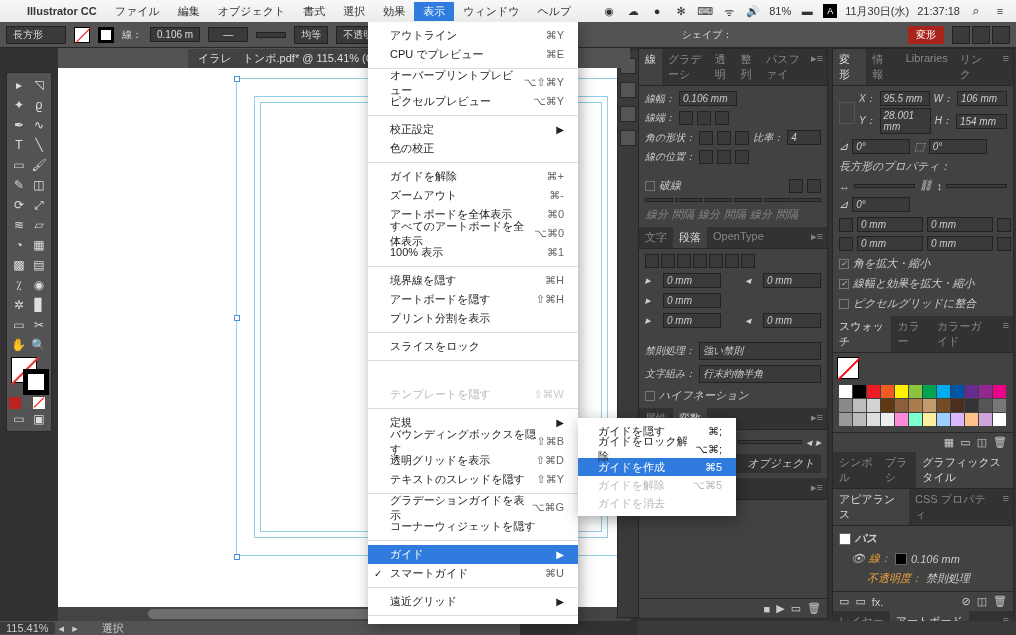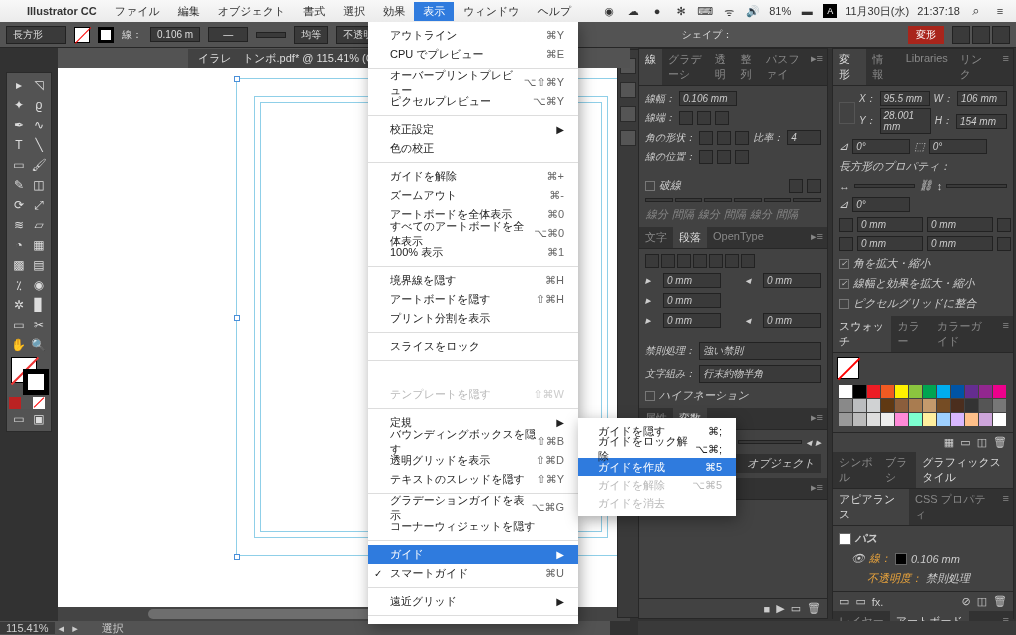--- a/index.html
+++ b/index.html
@@ -70,21 +70,21 @@
 .prow .inp.sm { width:58px; flex:none; }
 .prow .ic { width:14px; height:14px; background:#3a3a3a; border:1px solid #222; }
 .prow .ic2 { width:14px; height:14px; }
 .cornergrid { display:grid; grid-template-columns:1fr 1fr; gap:4px; }
 .cornergrid .inp { width:66px; }
 .swatchgrid { display:flex; flex-wrap:wrap; gap:1px; padding:2px; }
 .sw { width:13px; height:13px; }
 .chk { display:flex; align-items:center; gap:4px; font-size:10px; }
 .chk .box { width:10px; height:10px; border:1px solid #777; display:flex; align-items:center; justify-content:center; font-size:8px; }
 
-.statusbar { position:absolute; bottom:0; left:0; width:610px; height:14px; background:#535353; display:flex; align-items:center; font-size:10px; color:#ccc; z-index:3; }
+.statusbar { position:absolute; bottom:0; left:0; width:520px; height:14px; background:#535353; display:flex; align-items:center; font-size:10px; color:#ccc; z-index:3; }
 .scrollH { position:absolute; bottom:14px; left:58px; width:572px; height:14px; background:#444; z-index:2; }
 .scrollH .thumb { position:absolute; left:90px; width:390px; height:10px; top:2px; background:#6e6e6e; border-radius:5px; }
 
 .bottomstrip { position:absolute; bottom:0; left:638px; right:0; height:14px; background:#3a3a3a; z-index:3; }
 </style>
 </head>
 <body>
 
 <div class="menubar">
   <span class="apple"></span>

